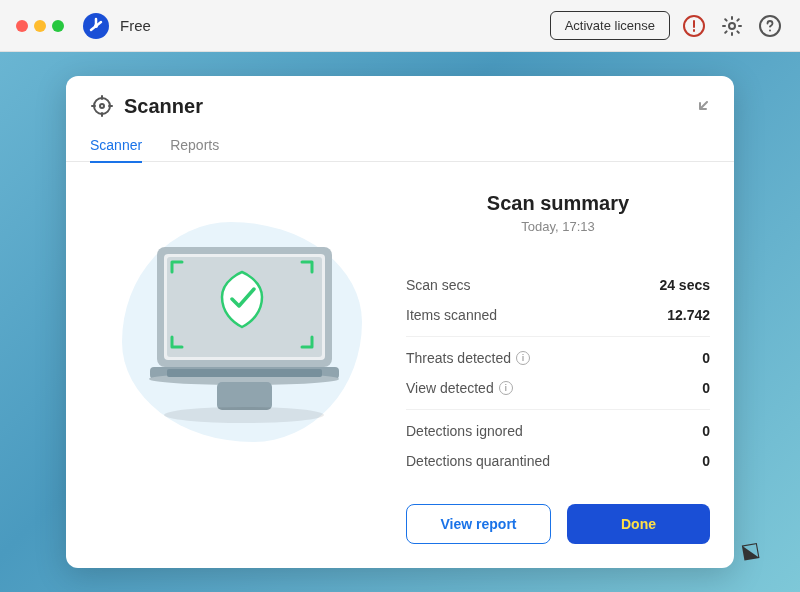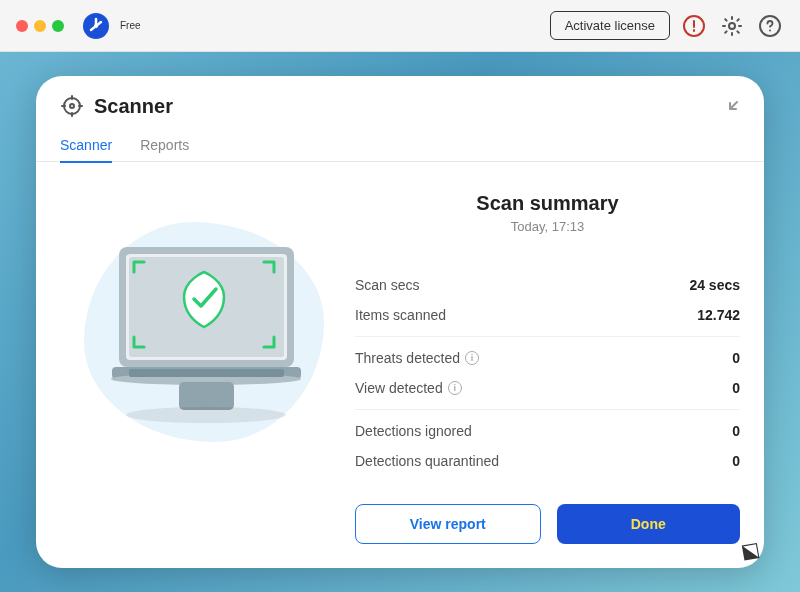--- a/index.html
+++ b/index.html
@@ -40,21 +40,21 @@
     }
     .tl-red { background: #ff5f57; }
     .tl-yellow { background: #febc2e; }
     .tl-green { background: #28c840; }
 
     .app-logo {
       width: 28px;
       height: 28px;
     }
     .app-title {
-      font-size: 10px;
+      font-size: 15px;
       font-weight: 500;
       color: #333;
     }
 
     .titlebar-right {
       display: flex;
       align-items: center;
       gap: 10px;
     }
     .activate-btn {
@@ -84,22 +84,22 @@
       padding: 20px;
       height: calc(592px - 52px);
       display: flex;
       align-items: center;
       justify-content: center;
     }
 
     
     .card {
       background: #fff;
-      border-radius: 26px;
-      width: 728px;
+      border-radius: 12px;
+      width: 668px;
       min-height: 460px;
       box-shadow: 0 8px 32px rgba(0,0,0,0.18);
       overflow: hidden;
       position: relative;
     }
 
     
     .card-header {
       padding: 18px 24px 0 24px;
       display: flex;
@@ -142,22 +142,22 @@
       margin-bottom: -1.5px;
     }
     .tab.active {
       color: #1a73e8;
       border-bottom: 2.5px solid #1a73e8;
     }
 
     
     .card-body {
       display: flex;
-      padding: 20px 24px 24px 28px;
-      gap: 11px;
+      padding: 20px 24px 24px 36px;
+      gap: 24px;
       align-items: flex-start;
     }
 
     
     .illustration-area {
       flex: 0 0 280px;
       display: flex;
       align-items: center;
       justify-content: center;
       position: relative;

